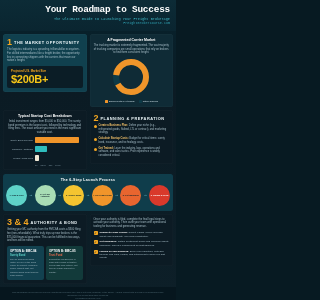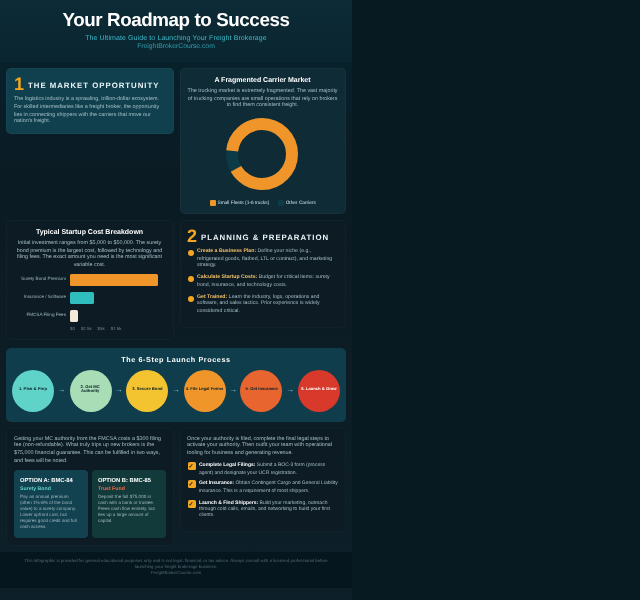--- a/index.html
+++ b/index.html
@@ -6,21 +6,21 @@
   body{
     width:176px;height:300px;overflow:hidden;
     background:#071a22;
     font-family:"Liberation Sans",sans-serif;
     color:#dfe9ee;
     -webkit-font-smoothing:antialiased;
   }
   .page{width:176px;height:300px;position:relative;background:linear-gradient(180deg,#0a222c 0%,#08202a 12%,#0b1b24 30%,#0d1f28 100%);}
 
   
-  .hdr{background:linear-gradient(180deg,#0c2b36 0%,#0a2530 100%);padding:5px 6px 5px;text-align:center;}
+  .hdr{background:linear-gradient(180deg,#0c2b36 0%,#0a2530 100%);padding:5px 6px 5px;text-align:right;font-family:Liberation Mono, monospace;}
   .hdr h1{margin:0;font-size:9.4px;line-height:10px;font-weight:bold;color:#ffffff;letter-spacing:-.2px;}
   .hdr .sub{margin:2px 0 0;font-size:3.5px;line-height:4.4px;color:#3fb9c8;letter-spacing:.05px;}
   .hdr .site{margin:0;font-size:3.4px;line-height:4.4px;color:#2f9fb0;}
 
   
   .row{display:flex;gap:3px;padding:0 3px;}
   .col{flex:1;min-width:0;}
   .card{background:#0f2b36;border-radius:2.5px;padding:4px 4px;margin-bottom:3px;box-shadow:0 0 0 .4px rgba(255,255,255,.045) inset;}
   .card.dark{background:#0c1b24;}
   .card.teal{background:#10404e;}
@@ -95,20 +95,24 @@
   </div>
 
   <div class="row" style="margin-top:3px;">
     <div class="col">
       <div class="card teal">
         <div class="sec-h">
           <span class="sec-n">1</span>
           <span class="sec-t">The Market Opportunity</span>
         </div>
         <p class="body-txt">The logistics industry is a sprawling, trillion-dollar ecosystem. For skilled intermediaries like a freight broker, the opportunity lies in connecting shippers with the carriers that move our nation's freight.</p>
+        <div class="stat">
+          <p class="lbl">Projected U.S. Market Size</p>
+          <p class="val">$200B+</p>
+        </div>
       </div>
     </div>
 
     <div class="col">
       <div class="card">
         <p class="mini-h">A Fragmented Carrier Market</p>
         <p class="body-txt" style="text-align:center;">The trucking market is extremely fragmented. The vast majority of trucking companies are small operations that rely on brokers to find them consistent freight.</p>
         <div class="donut-wrap">
           <svg width="44" height="40" viewBox="0 0 44 40">
             <circle cx="22" cy="20" r="15" fill="none" stroke="#0d3a47" stroke-width="6"></circle>
@@ -198,20 +202,24 @@
       <span class="arw">→</span>
       <span class="node" style="background:#e8652f">5. Get Insurance</span>
       <span class="arw">→</span>
       <span class="node" style="background:#d9392b;color:#fff">6. Launch &amp; Grow</span>
     </div>
   </div>
 
   <div class="row">
     <div class="col">
       <div class="card dark">
+        <div class="sec-h">
+          <span class="sec-n">3 &amp; 4</span>
+          <span class="sec-t">Authority &amp; Bond</span>
+        </div>
         <p class="body-txt">Getting your MC authority from the FMCSA costs a $300 filing fee (non-refundable). What truly trips up new brokers is the $75,000 financial guarantee. This can be fulfilled in two ways, and fees will be noted.</p>
         <div class="opts">
           <div class="opt a">
             <h5>OPTION A: BMC-84</h5>
             <p class="tag">Surety Bond</p>
             <p>Pay an annual premium (often 1%-8% of the bond value) to a surety company. Lower upfront cost, but requires good credit and full cash access.</p>
           </div>
           <div class="opt b">
             <h5>OPTION B: BMC-85</h5>
             <p class="tag">Trust Fund</p>

